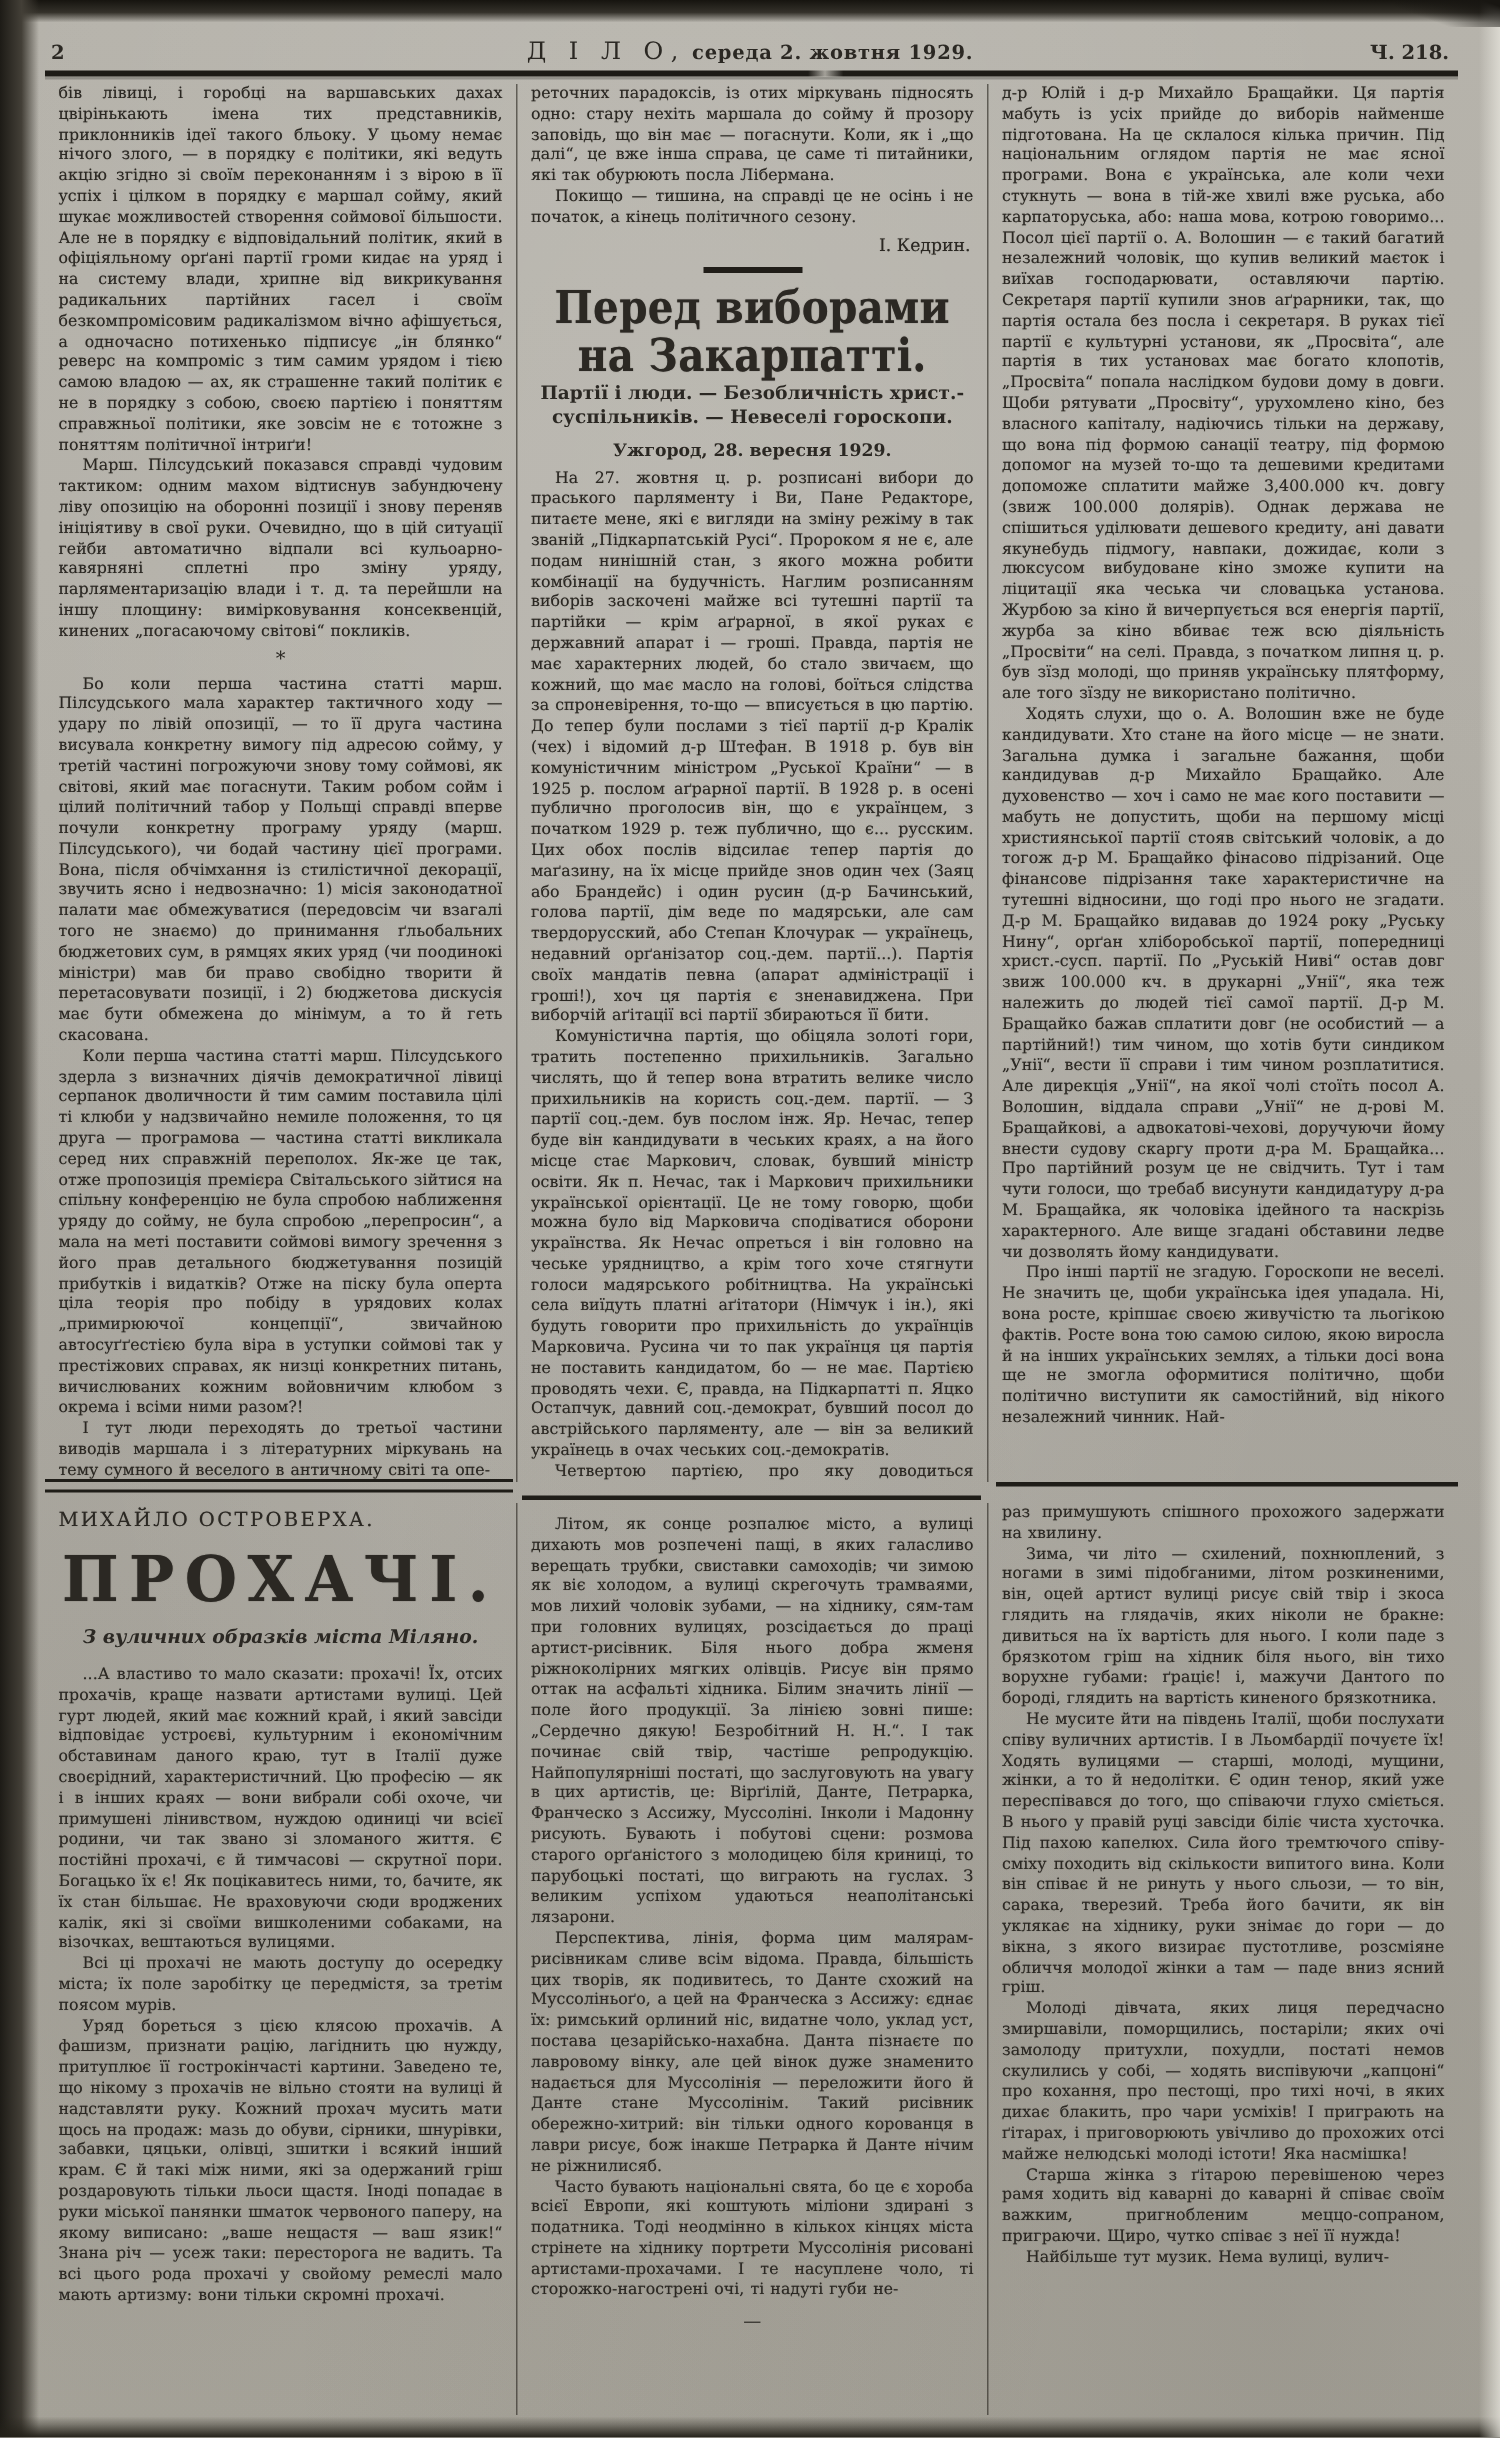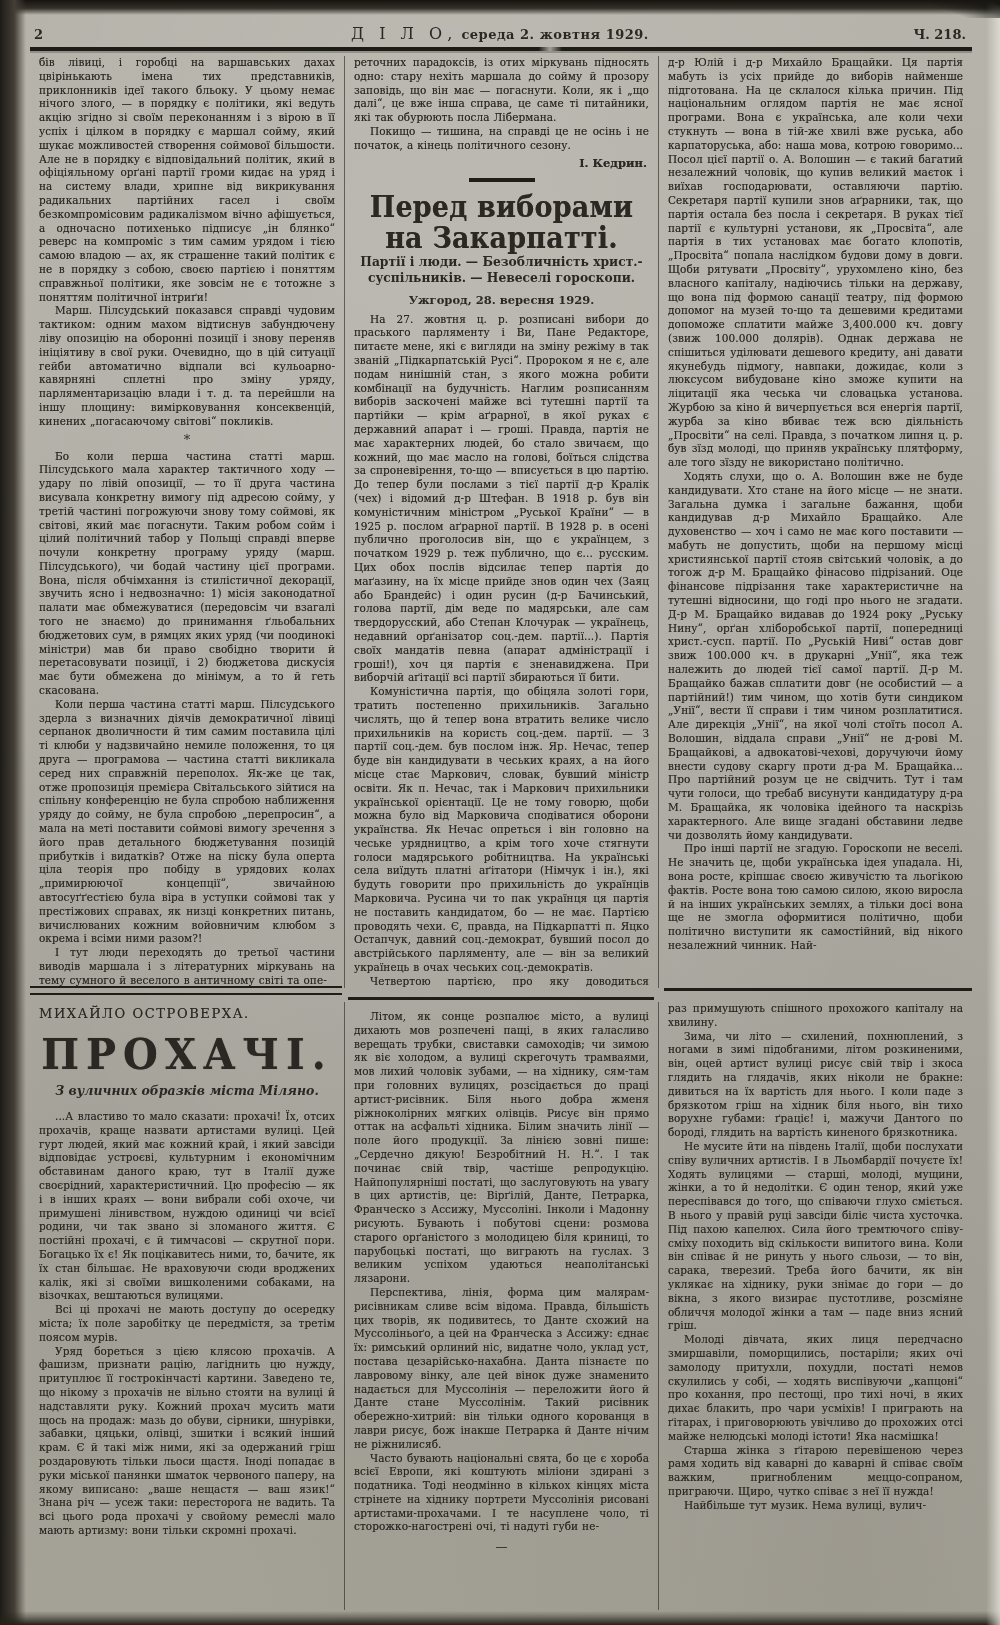--- a/index.html
+++ b/index.html
@@ -42,21 +42,21 @@
   .cols-top{top:56px;height:932px;}
   .cols-bottom{top:1002px;height:608px;}
   .col{overflow:hidden;padding:0 9px;}
   .col.c2,.col.c3{border-left:1px solid rgba(40,37,31,0.62);}
 
   
   .bt p{margin:0;text-align:justify;text-indent:16px;
     font-size:10.5px;line-height:13.8px;letter-spacing:0.05px;word-spacing:0.6px;
     text-shadow:0 0 0.5px rgba(43,40,35,0.55);}
   .bt.cont > p:first-child{text-indent:0;}
-  .byline{text-align:right;font-weight:bold;font-size:11.5px;margin:3px 2px 0 0;
+  .byline{text-align:right;font-weight:normal;font-size:11.5px;margin:3px 2px 0 0;
     text-shadow:0 0 0.5px rgba(43,40,35,0.55);}
   .star-sep{text-align:center;font-size:13px;line-height:15px;margin:3px 0;}
   .end-dash{text-align:center;font-size:12px;line-height:14px;margin-top:6px;}
 
   
   .hl-block{margin-top:6px;}
   .hl-rule{width:66px;height:4px;background:#201d18;margin:8px auto 9px;}
   .hl-title{font-size:27px;font-weight:bold;text-align:center;line-height:1.02;
     letter-spacing:0.2px;margin:0 0 8px;transform:scaleY(1.12);transform-origin:top center;
     text-shadow:0 0 0.6px rgba(32,29,24,0.6);}
@@ -164,21 +164,21 @@
       <div class="bt">
           <p>Літом, як сонце розпалює місто, а вулиці дихають мов розпечені пащі, в яких галасливо верещать трубки, свиставки самоходів; чи зимою як віє холодом, а вулиці скрегочуть трамваями, мов лихий чоловік зубами, — на хіднику, сям-там при головних вулицях, розсідається до праці артист-рисівник. Біля нього добра жменя ріжноколірних мягких олівців. Рисує він прямо оттак на асфальті хідника. Білим значить лінії — поле його продукції. За лінією зовні пише: „Сердечно дякую! Безробітний Н. Н.“. І так починає свій твір, частіше репродукцію. Найпопулярніші постаті, що заслуговують на увагу в цих артистів, це: Вірґілій, Данте, Петрарка, Франческо з Ассижу, Муссоліні. Інколи і Мадонну рисують. Бувають і побутові сцени: розмова старого орґаністого з молодицею біля криниці, то парубоцькі постаті, що виграють на гуслах. З великим успіхом удаються неаполітанські лязарони.</p>
           <p>Перспектива, лінія, форма цим малярам-рисівникам сливе всім відома. Правда, більшість цих творів, як подивитесь, то Данте схожий на Муссоліньоґо, а цей на Франческа з Ассижу: єднає їх: римський орлиний ніс, видатне чоло, уклад уст, постава цезарійсько-нахабна. Данта пізнаєте по лавровому вінку, але цей вінок дуже знаменито надається для Муссолінія — переложити його й Данте стане Муссолінім. Такий рисівник обережно-хитрий: він тільки одного корованця в лаври рисує, бож інакше Петрарка й Данте нічим не ріжнилисяб.</p>
           <p>Часто бувають національні свята, бо це є хороба всієї Европи, які коштують міліони здирані з податника. Тоді неодмінно в кількох кінцях міста стрінете на хіднику портрети Муссолінія рисовані артистами-прохачами. І те насуплене чоло, ті сторожко-нагострені очі, ті надуті губи не-</p>
         </div>
       <div class="end-dash">—</div>
     </div>
 
     <div class="col c3">
       <div class="bt cont">
-          <p>раз примушують спішного прохожого капіталу на хвилину.</p>
+          <p>раз примушують спішного прохожого задержати на хвилину.</p>
           <p>Зима, чи літо — схилений, похнюплений, з ногами в зимі підобганими, літом розкиненими, він, оцей артист вулиці рисує свій твір і зкоса глядить на глядачів, яких ніколи не бракне: дивиться на їх вартість для нього. І коли паде з брязкотом гріш на хідник біля нього, він тихо ворухне губами: ґраціє! і, мажучи Дантого по бороді, глядить на вартість киненого брязкотника.</p>
           <p>Не мусите йти на південь Італії, щоби послухати співу вуличних артистів. І в Льомбардії почуєте їх! Ходять вулицями — старші, молоді, мущини, жінки, а то й недолітки. Є один тенор, який уже переспівався до того, що співаючи глухо сміється. В нього у правій руці завсіди біліє чиста хусточка. Під пахою капелюх. Сила його тремтючого співу-сміху походить від скількости випитого вина. Коли він співає й не ринуть у нього сльози, — то він, сарака, тверезий. Треба його бачити, як він уклякає на хіднику, руки знімає до гори — до вікна, з якого визирає пустотливе, розсміяне обличчя молодої жінки а там — паде вниз ясний гріш.</p>
           <p>Молоді дівчата, яких лиця передчасно змиршавіли, поморщились, постаріли; яких очі замолоду притухли, похудли, постаті немов скулились у собі, — ходять виспівуючи „капцоні“ про кохання, про пестощі, про тихі ночі, в яких дихає блакить, про чари усміхів! І приграють на ґітарах, і приговорюють увічливо до прохожих отсі майже нелюдські молоді істоти! Яка насмішка!</p>
           <p>Старша жінка з ґітарою перевішеною через рамя ходить від каварні до каварні й співає своїм важким, пригнобленим меццо-сопраном, приграючи. Щиро, чутко співає з неї її нужда!</p>
           <p>Найбільше тут музик. Нема вулиці, вулич-</p>
         </div>
     </div>
   </div>
 </div>
 

